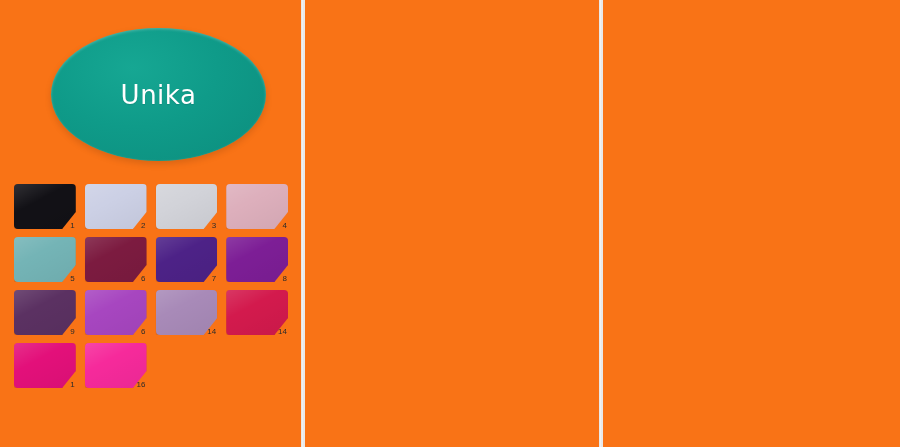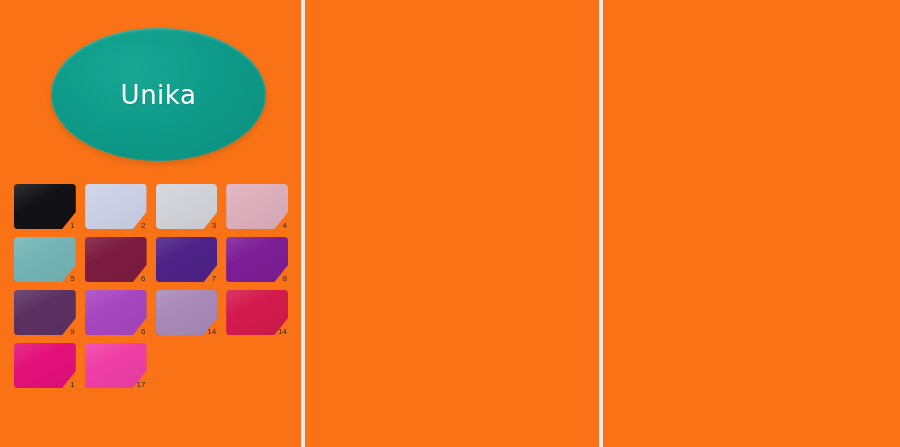--- a/index.html
+++ b/index.html
@@ -125,22 +125,22 @@
         </div>
         <div class="cell">
           <div class="chip" style="background: rgb(211, 26, 77);"></div>
           <span class="num">14</span>
         </div>
         <div class="cell">
           <div class="chip" style="background: rgb(227, 16, 122);"></div>
           <span class="num">1</span>
         </div>
         <div class="cell">
-          <div class="chip" style="background: rgb(239, 63, 166);"></div>
-          <span class="num">17</span>
+          <div class="chip" style="background: rgb(246, 42, 155);"></div>
+          <span class="num">16</span>
         </div>
       </div>
   </div>
 
   <div class="divider" id="div-1"></div>
 
   <div class="panel" id="panel-mid">
     <div class="grid" id="grid-mid">
         <div class="cell">
           <div class="chip" style="background: rgb(238, 178, 197);"></div>

